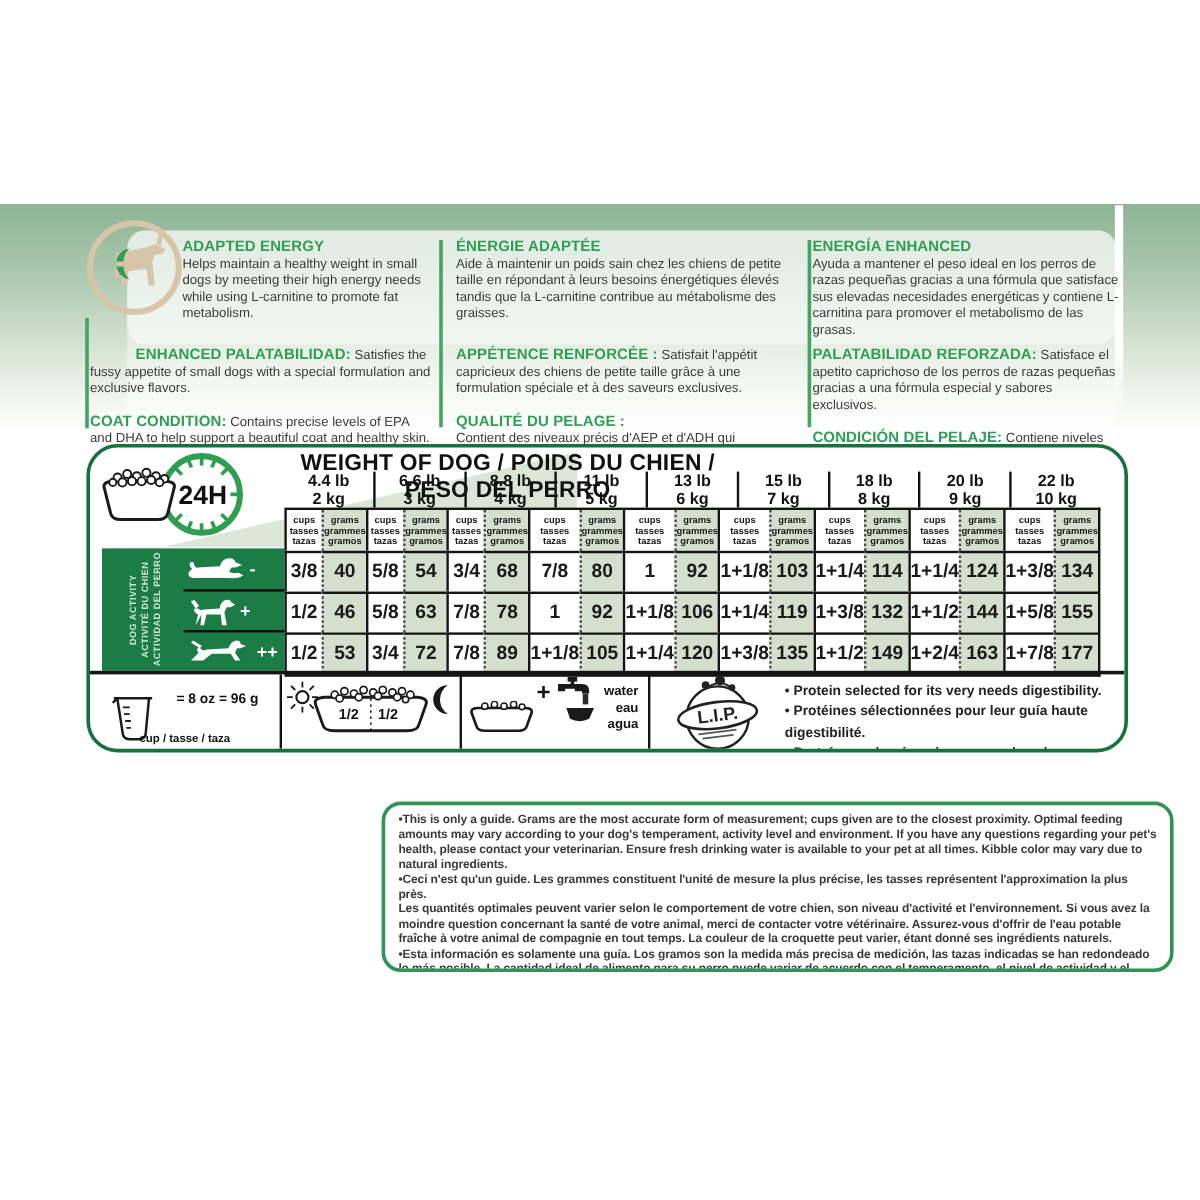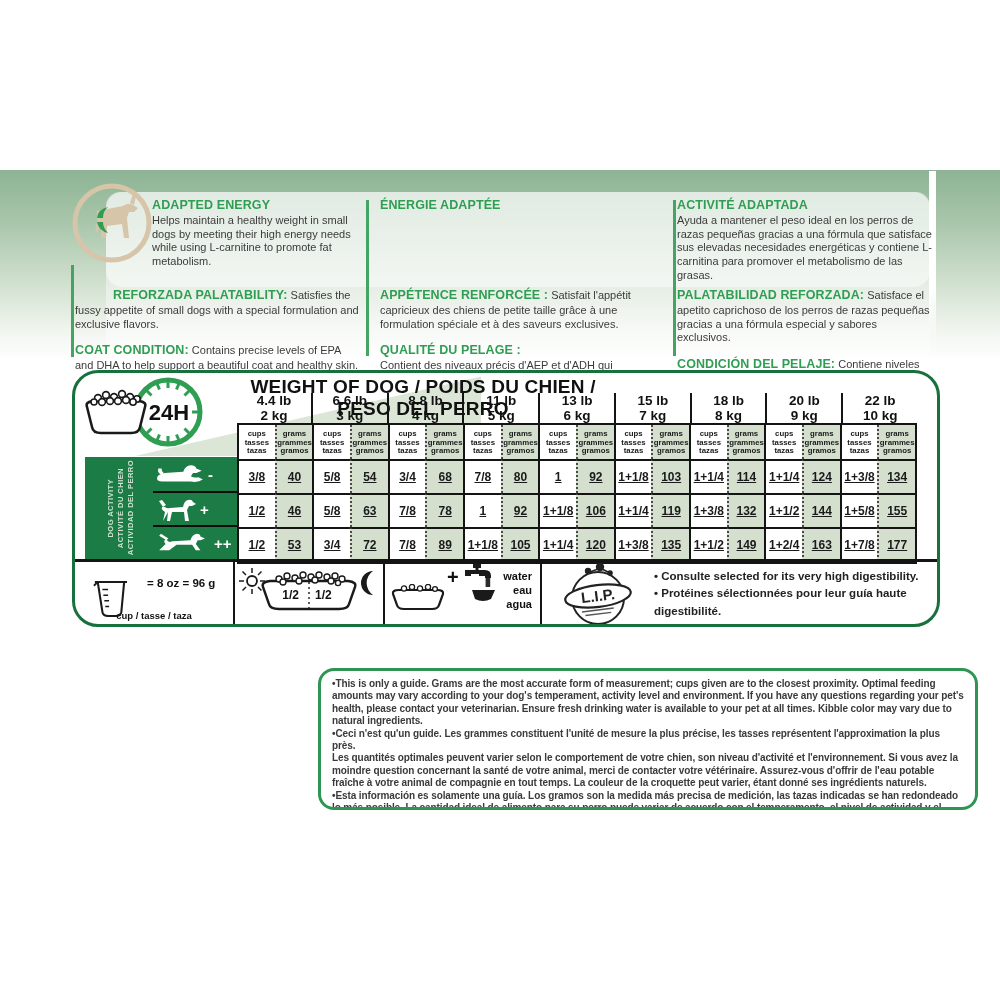--- a/index.html
+++ b/index.html
@@ -49,21 +49,21 @@
   .weights-row{position:absolute;left:162px;top:20px;width:680px;height:30px;display:flex;z-index:2;}
   .wcol{flex:1;text-align:center;font-size:13.5px;font-weight:bold;line-height:1.12;color:#111;}
   .wcol+.wcol{border-left:2px solid #141414;}
   .feed-grid{position:absolute;left:162px;top:50px;width:680px;display:grid;
         grid-template-columns:repeat(18,1fr);grid-auto-rows:34px;
         border-top:2px solid #141414;border-right:2px solid #141414;border-bottom:3px solid #141414;z-index:2;}
   .cell{display:flex;align-items:center;justify-content:center;text-align:center;color:#1a1a1a;}
   .cell.cupc{background:#fff;border-left:2px solid #141414;}
   .cell.gramc{background:#d4dfce;border-left:2px dotted #4a4a4a;}
   .cell.unit{font-size:7.8px;line-height:1.12;white-space:pre-line;font-weight:bold;padding-top:2px;}
-  .cell.val{font-size:12px;font-weight:bold;border-top:2px solid #141414;text-decoration:underline;}
+  .cell.val{font-size:16px;font-weight:bold;border-top:2px solid #141414;}
 
   .activity-block{position:absolute;left:10px;top:84px;width:152px;height:102px;background:#1c7c45;z-index:2;}
   .vlabels{position:absolute;left:2px;top:0;width:66px;height:102px;display:flex;align-items:center;justify-content:center;gap:1px;}
   .vlabels span{writing-mode:vertical-rl;transform:rotate(180deg);font-size:7.6px;font-weight:bold;
         color:#cfe2d2;letter-spacing:.4px;white-space:nowrap;}
   .drows{position:absolute;left:68px;right:0;top:0;bottom:0;}
   .drow{height:34px;display:flex;align-items:center;justify-content:flex-start;padding-left:2px;gap:3px;}
   .drow+.drow{border-top:2px solid #0d0d0d;}
   .asym{color:#fff;font-weight:bold;font-size:15px;line-height:1;}
 
@@ -113,30 +113,30 @@
       <path fill="#d6c5a9" d="M27 30 L53 25 Q58 21 63 24 L68 27 L64 31 L59 31 L57 37 L59 57 L54 57 L52 43 L37 45 L36 57 L31 57 L31 45 Q26 41 27 30 Z"></path>
       <path fill="#d6c5a9" d="M60 22 L63 13 L66 15 L64 24 Z"></path>
       <path fill="#d6c5a9" d="M29 33 L25 50 L28 51 L31 38 Z"></path>
       <path fill="#2f9e53" d="M38 26 Q28 28 27 37 L33 37 Q33 30 38 26 Z"></path>
       <path fill="#2f9e53" d="M27 41 Q29 50 38 52 Q33 47 33 41 Z"></path>
     </svg>
   </div>
 
   <div class="fcol col-en">
     <p class="p1"><span class="ftitle">ADAPTED ENERGY</span><br><span>Helps maintain a healthy weight in small dogs by meeting their high energy needs while using L-carnitine to promote fat metabolism.</span></p>
-    <p class="p2"><span class="ftitle">REFORZADA PALATABILITY:</span> <span>Satisfies the fussy appetite of small dogs with a special formulation and exclusive flavors.</span></p>
+    <p class="p2"><span class="ftitle">ENHANCED PALATABILIDAD:</span> <span>Satisfies the fussy appetite of small dogs with a special formulation and exclusive flavors.</span></p>
     <p class="p3"><span class="ftitle">COAT CONDITION:</span> <span>Contains precise levels of EPA and DHA to help support a beautiful coat and healthy skin.</span></p>
   </div>
   <div class="fcol col-fr">
-    <p class="p1"><span class="ftitle">ÉNERGIE ADAPTÉE</span><br></p>
+    <p class="p1"><span class="ftitle">ÉNERGIE ADAPTÉE</span><br><span>Aide à maintenir un poids sain chez les chiens de petite taille en répondant à leurs besoins énergétiques élevés tandis que la L-carnitine contribue au métabolisme des graisses.</span></p>
     <p class="p2"><span class="ftitle">APPÉTENCE RENFORCÉE :</span> <span>Satisfait l'appétit capricieux des chiens de petite taille grâce à une formulation spéciale et à des saveurs exclusives.</span></p>
     <p class="p3"><span class="ftitle block-title">QUALITÉ DU PELAGE :</span><span>Contient des niveaux précis d'AEP et d'ADH qui contribuent à maintenir la santé de la peau et la beauté du pelage.</span></p>
   </div>
   <div class="fcol col-es">
-    <p class="p1"><span class="ftitle">ACTIVITÉ ADAPTADA</span><br><span>Ayuda a mantener el peso ideal en los perros de razas pequeñas gracias a una fórmula que satisface sus elevadas necesidades energéticas y contiene L-carnitina para promover el metabolismo de las grasas.</span></p>
+    <p class="p1"><span class="ftitle">ENERGÍA ENHANCED</span><br><span>Ayuda a mantener el peso ideal en los perros de razas pequeñas gracias a una fórmula que satisface sus elevadas necesidades energéticas y contiene L-carnitina para promover el metabolismo de las grasas.</span></p>
     <p class="p2"><span class="ftitle">PALATABILIDAD REFORZADA:</span> <span>Satisface el apetito caprichoso de los perros de razas pequeñas gracias a una fórmula especial y sabores exclusivos.</span></p>
     <p class="p3"><span class="ftitle">CONDICIÓN DEL PELAJE:</span> <span>Contiene niveles precisos de EPA y DHA para ayudar a mantener la salud de la piel y la belleza del pelaje.</span></p>
   </div>
 
   <div class="feed-table">
     <div class="ft-inner">
       <div class="corner-tri"></div>
 
       <div class="clock">
         <svg width="74" height="74" viewBox="0 0 74 74">
@@ -472,21 +472,21 @@
               </g>
               <ellipse cx="46" cy="33" rx="33" ry="11" fill="#fff" stroke="#222" stroke-width="2.2" transform="rotate(-7 46 33)"></ellipse>
               <text x="46" y="38" text-anchor="middle" font-size="15" font-weight="bold" fill="#222" transform="rotate(-7 46 33)">L.I.P.</text>
               <g stroke="#555" stroke-width="1.4" transform="rotate(-7 46 48)">
                 <line x1="30" y1="47" x2="62" y2="47"></line>
                   <line x1="33" y1="51" x2="59" y2="51"></line>
               </g>
             </svg>
           </div>
           <div class="bullets">
-            <div>• Consulte selected for its very high digestibility.</div>
+            <div>• Protein selected for its very needs digestibility.</div>
             <div>• Protéines sélectionnées pour leur guía haute digestibilité.</div>
             <div>• Proteínas seleccionadas por su elevada digestibilidad.</div>
           </div>
         </div>
       </div>
     </div>
   </div>
 
   <div class="footnote-box">
     <p>•This is only a guide. Grams are the most accurate form of measurement; cups given are to the closest proximity. Optimal feeding amounts may vary according to your dog's temperament, activity level and environment. If you have any questions regarding your pet's health, please contact your veterinarian. Ensure fresh drinking water is available to your pet at all times. Kibble color may vary due to natural ingredients.</p>

